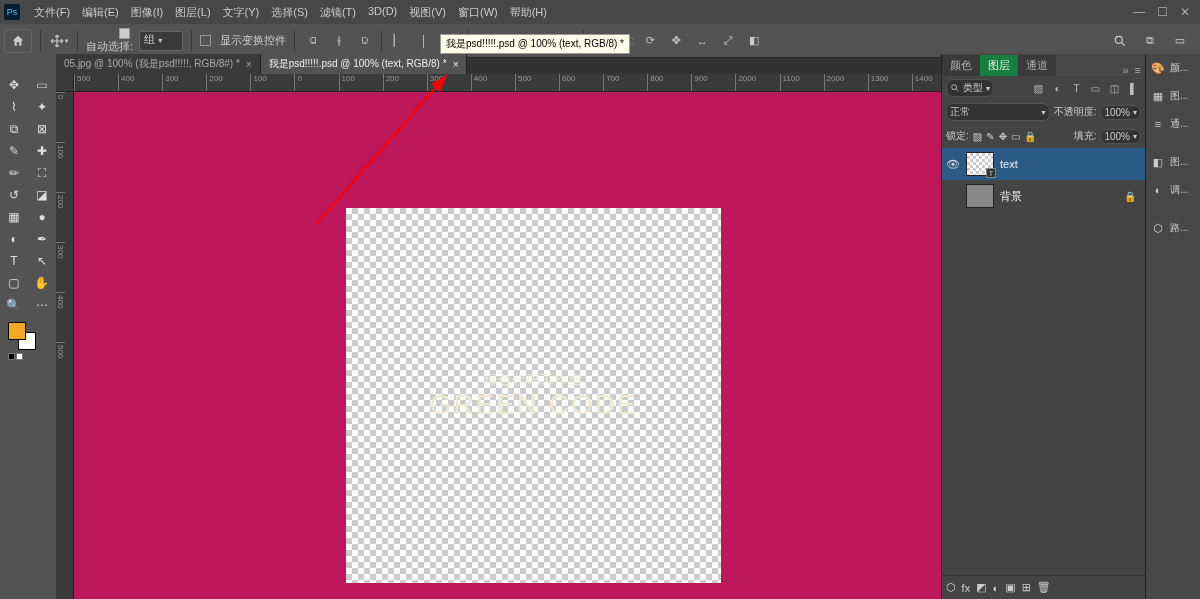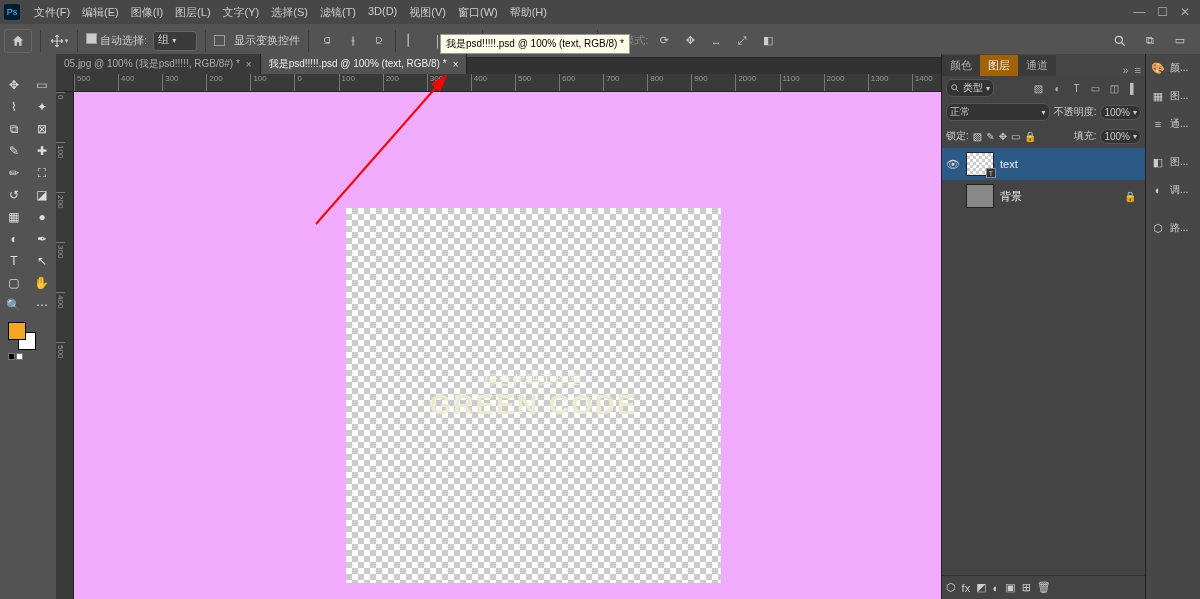--- a/index.html
+++ b/index.html
@@ -137,21 +137,21 @@
   }
   .sw-fg{position:absolute;left:8px;top:2px;width:18px;height:18px;background:#f5a623;border:1px solid #000;z-index:2;}
   .sw-bg{position:absolute;left:18px;top:12px;width:18px;height:18px;background:#fff;border:1px solid #000;z-index:1;}
   .sw-mini{position:absolute;left:8px;top:33px;display:flex;gap:1px;}
   .sw-mini span{width:7px;height:7px;border:1px solid #777;}
   
   .canvas-area {
     position:absolute;
     left:56px; top:74px;
     width:900px; height:525px;
-    background:#f0abfc;
+    background:#be185d;
     overflow:hidden;
   }
   .ruler-h {
     position:absolute; left:18px; top:0; right:0; height:18px;
     background:#3a3a3a; border-bottom:1px solid #222;
     display:flex; font-size:8px;color:#999;
   }
   .ruler-v {
     position:absolute; left:0; top:18px; bottom:0; width:18px;
     background:#3a3a3a; border-right:1px solid #222;
@@ -169,35 +169,35 @@
       linear-gradient(-45deg,#ccc 25%,transparent 25%),
       linear-gradient(45deg,transparent 75%,#ccc 75%),
       linear-gradient(-45deg,transparent 75%,#ccc 75%);
     background-size:12px 12px;
     background-position:0 0,0 6px,6px -6px,-6px 0;
     background-color:#fff;
     display:flex;align-items:center;justify-content:center;
     flex-direction:column;
   }
   .artboard-text1{font-size:13px;color:#f2f2d8;letter-spacing:1px;}
-  .artboard-text2{font-size:28px;font-weight:700;color:#edead2;letter-spacing:2px;font-family:Arial;}
+  .artboard-text2{font-size:28px;font-weight:400;color:#edead2;letter-spacing:2px;font-family:Arial;}
   
   .arrow-svg{position:absolute;left:0;top:0;width:100%;height:100%;pointer-events:none;z-index:50;}
   
   .panels {
     position:absolute;
     right:55px; top:54px;
     width:204px; bottom:0;
     background:#535353;
     display:flex;flex-direction:column;
     border-left:1px solid #222;
   }
   .panel-tabs{display:flex;height:22px;align-items:flex-end;background:#474747;}
   .ptab{padding:3px 8px;font-size:11px;color:#aaa;background:#3a3a3a;}
-  .ptab.active{background:#a16207;color:#eee;}
+  .ptab.active{background:#15803d;color:#eee;}
   .ptab-flex{flex:1;}
   .ptab-ctrl{display:flex;gap:6px;padding:0 4px;color:#aaa;font-size:11px;}
   .panel-body{background:#444;flex:1;display:flex;flex-direction:column;}
   .row{display:flex;align-items:center;height:24px;padding:0 4px;gap:4px;font-size:10px;}
   .row .combo{background:#333;border:1px solid #555;border-radius:7px;padding:1px 3px;display:flex;align-items:center;gap:3px;}
   .row .combo .caret{font-size:8px;}
   .row .icons{display:flex;gap:4px;margin-left:auto;}
   .row .icons span{width:15px;text-align:center;color:#bbb;}
   .layer{height:32px;display:flex;align-items:center;gap:6px;padding:0 4px;}
   .layer.selected{background:#2c5a86;}
@@ -260,21 +260,21 @@
   </div>
   <div class="divider"></div>
   <div class="ob-icon">
     <svg width="14" height="14" viewBox="0 0 24 24" stroke="#ccc" stroke-width="2" fill="none">
         <path d="M12 2v20M2 12h20M12 2l-3 3M12 2l3 3M12 22l-3-3M12 22l3-3M2 12l3-3M2 12l3 3M22 12l-3-3M22 12l-3 3"></path>
       </svg>
     <span style="font-size:7px;margin-left:1px;">▾</span>
   </div>
   <div class="divider"></div>
   <div class="ob-group">
-    <label style="display:flex;align-items:flex-start;">
+    <label style="display:flex;align-items:flex-end;flex-direction:column;">
       <span class="checkbox-box" style="background:#ccc;"></span>
       <span>自动选择:</span>
     </label>
     <div class="combo" style="width:44px;">
       <span>组</span>
       <span style="font-size:8px;margin-left:auto;">▾</span>
     </div>
   </div>
   <div class="divider"></div>
   <div class="ob-group">

